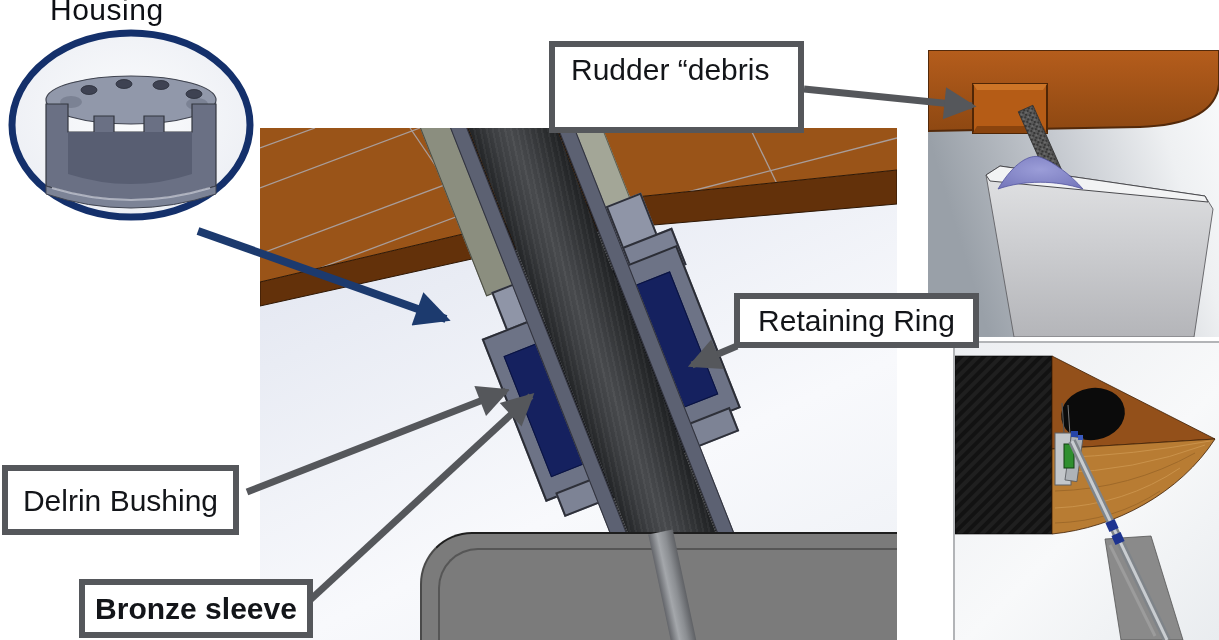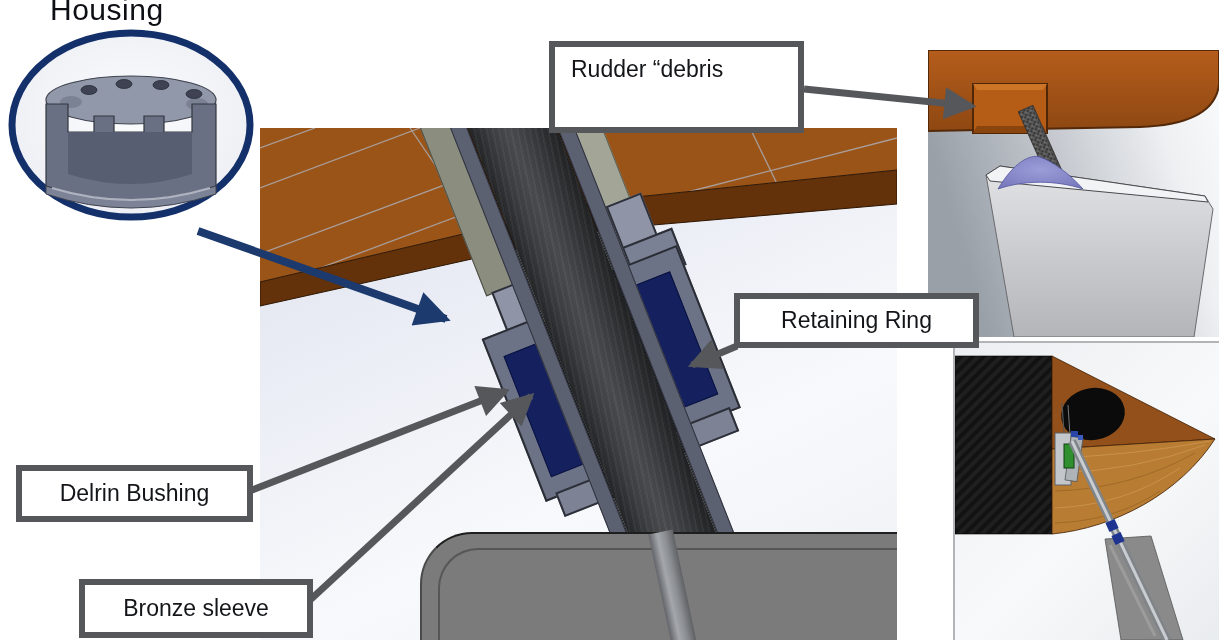--- a/index.html
+++ b/index.html
@@ -49,28 +49,28 @@
   #rudder-view { left:928px; top:50px; width:291px; height:287px; }
   #mechanism-view { left:953px; top:341px; width:266px; height:299px;
     border-top:2px solid #b2b4b7; border-left:2px solid #b2b4b7;
     background:linear-gradient(135deg,#eceef1,#f8f9fa 55%,#e9ecef); }
 
   
   #leaders { left:0; top:0; pointer-events:none; z-index:50; }
 
   
   .callout { position:absolute; z-index:60; background:#ffffff; border:6px solid #55575b;
-    color:#131519; font-size:23px; line-height:35px; white-space:nowrap; }
+    color:#131519; font-size:30px; line-height:35px; white-space:nowrap; }
   .flexc { display:flex; align-items:center; justify-content:center; }
   #housing-title { position:absolute; z-index:60; left:50px; top:-7px; color:#0d0f14;
     font-size:30px; font-weight:500; letter-spacing:0.5px; }
   #rudder-label    { left:549px; top:41px;  width:255px; height:92px; padding:5px 0 5px 16px; }
   #retaining-label { left:734px; top:293px; width:245px; height:55px; }
-  #delrin-label    { left:16px;  top:465px; width:237px; height:57px;text-align:center; }
-  #bronze-label    { left:79px;  top:579px; width:234px; height:59px; }
+  #delrin-label    { left:2px;  top:465px; width:237px; height:70px;text-align:center; }
+  #bronze-label    { left:79px;  top:579px; width:234px; height:59px;font-weight:bold; }
 
   #housing-circle { position:absolute; left:6px; top:28px; z-index:40; }
 </style>
 </head>
 <body>
 
 <div id="stage">
 
   <div id="central-panel" class="abs">
     <svg id="deck-svg" class="abs" width="637" height="512" viewBox="0 0 637 512">

